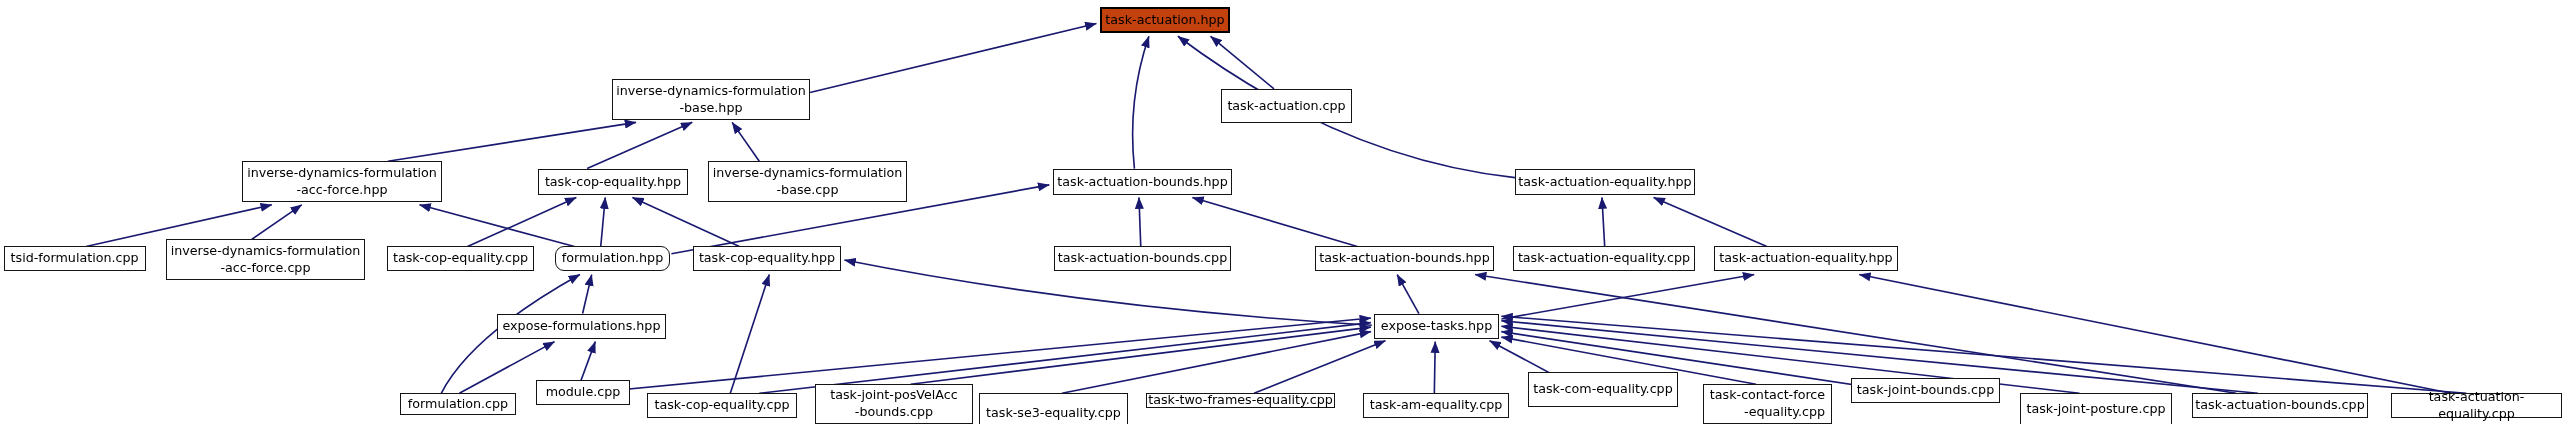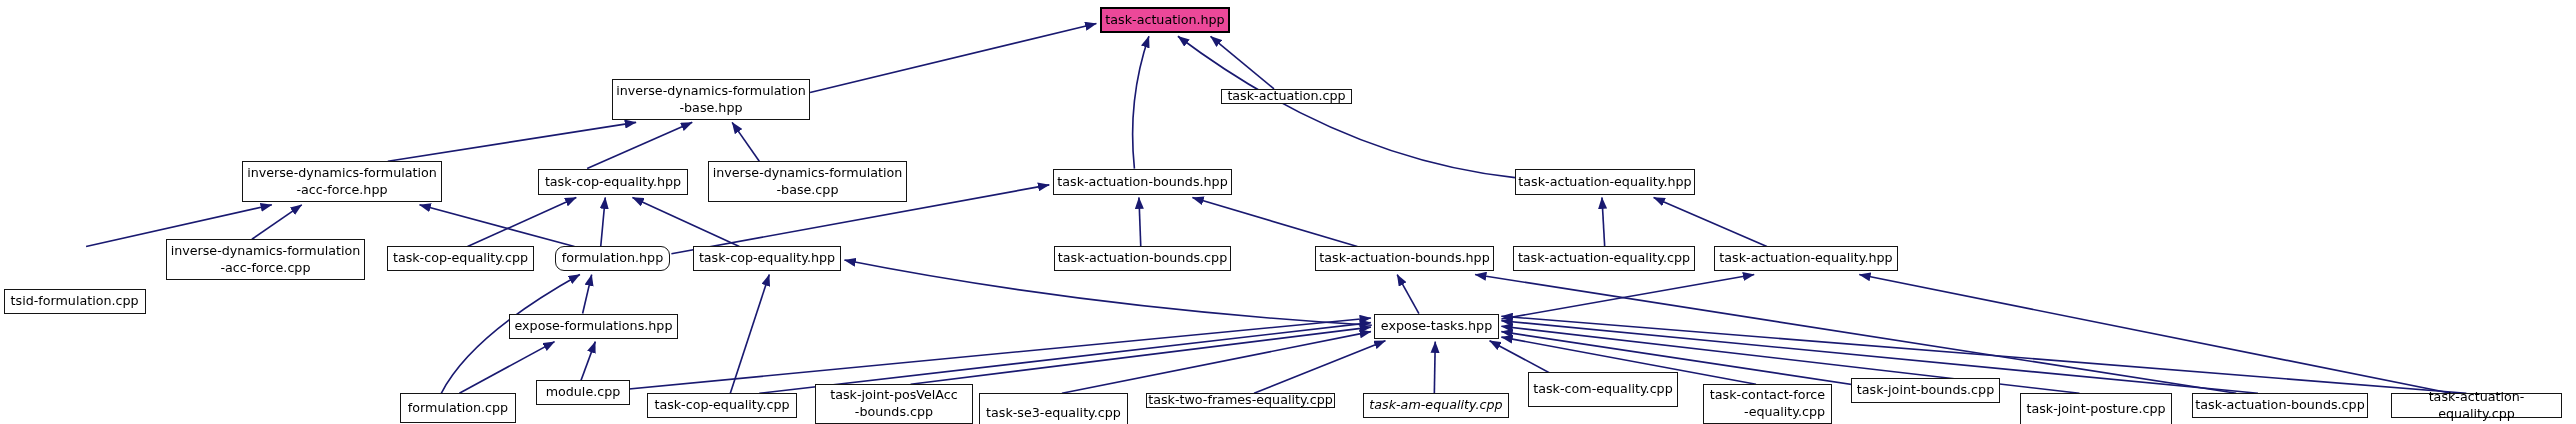--- a/index.html
+++ b/index.html
@@ -18,21 +18,21 @@
     border:1.8px solid #141414;
     color:#000000;
     display:flex;align-items:center;justify-content:center;
     text-align:center;
     font-size:12.7px;line-height:1.32;
     white-space:pre-line;
     cursor:pointer;
     z-index:2;
   }
   .gnode.highlight{
-    background:#ec4899;
+    background:#c2410c;
     border:2.7px solid #000000;
   }
   .edge{fill:none;stroke:#191970;stroke-width:1.8px;}
 </style>
 </head>
 <body>
 
 <div id="stage">
   <svg id="edge-layer" width="2576" height="425" viewBox="0 0 2843 469" xmlns="http://www.w3.org/2000/svg">
     <defs>
@@ -78,50 +78,50 @@
         <path d="M1752,434 L1644,376" class="edge" marker-end="url(#arrow)"></path>
         <path d="M1938,424 L1657,372" class="edge" marker-end="url(#arrow)"></path>
         <path d="M2108,434 L1657,366" class="edge" marker-end="url(#arrow)"></path>
         <path d="M2295,434 L1657,360" class="edge" marker-end="url(#arrow)"></path>
         <path d="M2492,434 L1657,354" class="edge" marker-end="url(#arrow)"></path>
         <path d="M2722,434 L1657,349" class="edge" marker-end="url(#arrow)"></path>
       </g>
   </svg>
   <div id="node-layer">
       <div class="gnode highlight" style="left: 1100px; top: 7.2px; width: 130px; height: 26px;">task-actuation.hpp</div>
-      <div class="gnode" style="left: 1221px; top: 89px; width: 131px; height: 15px;">task-actuation.cpp</div>
+      <div class="gnode" style="left: 1221px; top: 89px; width: 131px; height: 34px;">task-actuation.cpp</div>
       <div class="gnode" style="left: 612px; top: 79px; width: 198px; height: 41px;">inverse-dynamics-formulation
 -base.hpp</div>
       <div class="gnode" style="left: 242px; top: 161px; width: 200px; height: 41px;">inverse-dynamics-formulation
 -acc-force.hpp</div>
       <div class="gnode" style="left: 538px; top: 169px; width: 150px; height: 26px;">task-cop-equality.hpp</div>
       <div class="gnode" style="left: 708px; top: 161px; width: 199px; height: 41px;">inverse-dynamics-formulation
 -base.cpp</div>
       <div class="gnode" style="left: 1053px; top: 169px; width: 179px; height: 26px;">task-actuation-bounds.hpp</div>
       <div class="gnode" style="left: 1515px; top: 169px; width: 180px; height: 26px;">task-actuation-equality.hpp</div>
-      <div class="gnode" style="left: 3.6px; top: 246px; width: 142px; height: 25px; margin-top: 43px;">tsid-formulation.cpp</div>
+      <div class="gnode" style="left: 3.6px; top: 246px; width: 142px; height: 25px;">tsid-formulation.cpp</div>
       <div class="gnode" style="left: 166px; top: 239px; width: 199px; height: 41px;">inverse-dynamics-formulation
 -acc-force.cpp</div>
       <div class="gnode" style="left: 387px; top: 246px; width: 147px; height: 25px;">task-cop-equality.cpp</div>
       <div class="gnode" style="left: 555px; top: 246px; width: 115px; height: 25px; border-radius: 9px;">formulation.hpp</div>
       <div class="gnode" style="left: 693px; top: 246px; width: 148px; height: 25px;">task-cop-equality.hpp</div>
       <div class="gnode" style="left: 1054px; top: 246px; width: 177px; height: 25px;">task-actuation-bounds.cpp</div>
       <div class="gnode" style="left: 1315px; top: 246px; width: 179px; height: 25px;">task-actuation-bounds.hpp</div>
       <div class="gnode" style="left: 1513px; top: 246px; width: 182px; height: 25px;">task-actuation-equality.cpp</div>
       <div class="gnode" style="left: 1714px; top: 246px; width: 184px; height: 25px;">task-actuation-equality.hpp</div>
-      <div class="gnode" style="left: 497px; top: 314px; width: 169px; height: 25px; margin-left: 12px;">expose-formulations.hpp</div>
+      <div class="gnode" style="left: 497px; top: 314px; width: 169px; height: 25px;">expose-formulations.hpp</div>
       <div class="gnode" style="left: 1374px; top: 314px; width: 125px; height: 25px;">expose-tasks.hpp</div>
-      <div class="gnode" style="left: 400px; top: 393px; width: 116px; height: 30px;">formulation.cpp</div>
+      <div class="gnode" style="left: 400px; top: 393px; width: 116px; height: 22px;">formulation.cpp</div>
       <div class="gnode" style="left: 536px; top: 380px; width: 94px; height: 25px;">module.cpp</div>
       <div class="gnode" style="left: 647px; top: 393px; width: 150px; height: 25px;">task-cop-equality.cpp</div>
       <div class="gnode" style="left: 815px; top: 384px; width: 158px; height: 40px;">task-joint-posVelAcc
 -bounds.cpp</div>
       <div class="gnode" style="left: 979px; top: 393px; width: 149px; height: 41px;">task-se3-equality.cpp</div>
       <div class="gnode" style="left: 1146px; top: 393px; width: 189px; height: 15px;">task-two-frames-equality.cpp</div>
-      <div class="gnode" style="left: 1363px; top: 393px; width: 146px; height: 25px; font-style: italic;">task-am-equality.cpp</div>
+      <div class="gnode" style="left: 1363px; top: 393px; width: 146px; height: 25px;">task-am-equality.cpp</div>
       <div class="gnode" style="left: 1528px; top: 372px; width: 150px; height: 35px;">task-com-equality.cpp</div>
       <div class="gnode" style="left: 1703px; top: 384px; width: 129px; height: 40px; text-align: right;">task-contact-force
 -equality.cpp</div>
       <div class="gnode" style="left: 1851px; top: 378px; width: 149px; height: 25px;">task-joint-bounds.cpp</div>
       <div class="gnode" style="left: 2020px; top: 393px; width: 152px; height: 33px;">task-joint-posture.cpp</div>
       <div class="gnode" style="left: 2192px; top: 393px; width: 176px; height: 25px;">task-actuation-bounds.cpp</div>
       <div class="gnode" style="left: 2391px; top: 393px; width: 171px; height: 25px;">task-actuation-equality.cpp</div>
     </div>
 </div>
 

